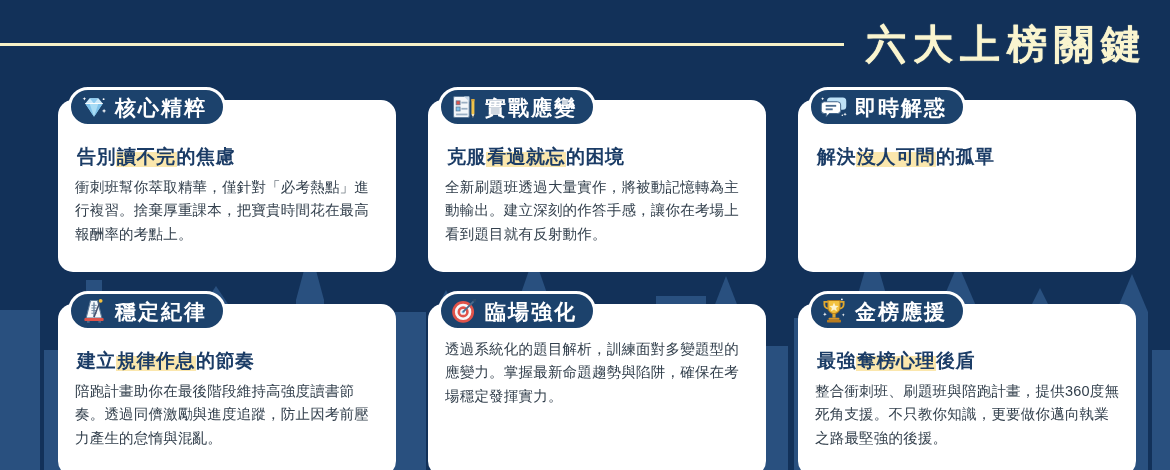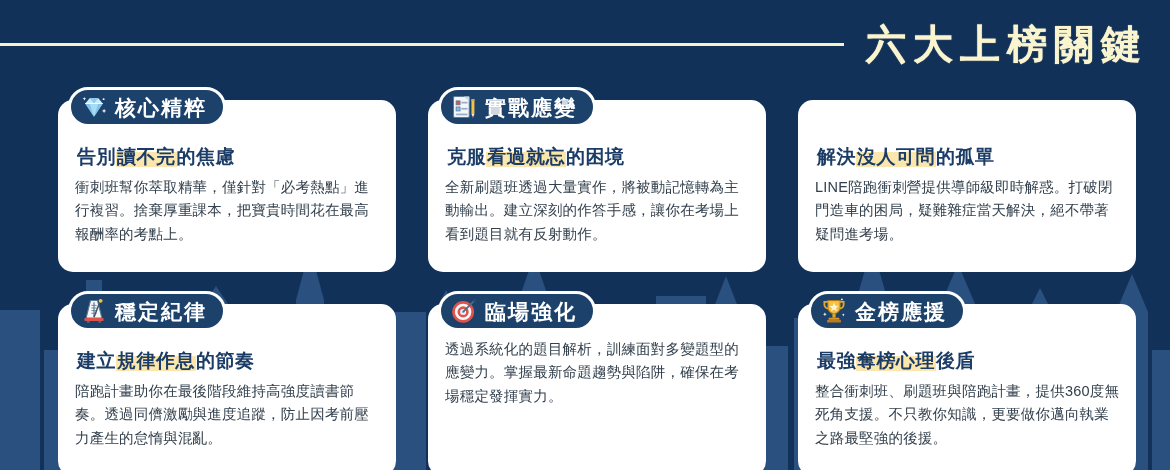--- a/index.html
+++ b/index.html
@@ -219,22 +219,35 @@
         <polygon points="25.4,26.4 27,26.4 26.2,28.5" fill="#42506b"></polygon>
         <rect x="24.5" y="7" width="3.4" height="2.4" fill="#dba73a"></rect>
       </svg>
       <span class="badge-label">實戰應變</span>
     </div>
     <div class="card-heading"><span>克服</span><span class="hl">看過就忘</span><span>的困境</span></div>
     <div class="card-body">全新刷題班透過大量實作，將被動記憶轉為主動輸出。建立深刻的作答手感，讓你在考場上看到題目就有反射動作。</div>
   </div>
 
   <div class="card">
+    <div class="badge">
+      <svg class="badge-icon" viewBox="0 0 32 32">
+        <path d="M12 5 h14 a4 4 0 0 1 4 4 v6 a4 4 0 0 1 -4 4 h-2 l-1 3 -2-3 h-9 a4 4 0 0 1 -4 -4 v-6 a4 4 0 0 1 4 -4 z" fill="#bfe2f7"></path>
+        <path d="M5 10 h15 a3.6 3.6 0 0 1 3.6 3.6 v6.3 a3.6 3.6 0 0 1 -3.6 3.6 h-9.5 l-3.6 3.8 .3-3.8 h-2.2 a3.6 3.6 0 0 1 -3.6 -3.6 v-6.3 a3.6 3.6 0 0 1 3.6 -3.6 z" fill="#ffffff" stroke="#3a5f84" stroke-width="1.1"></path>
+        <rect x="6.5" y="13.6" width="12" height="2.1" fill="#4b6b8d"></rect>
+        <rect x="6.5" y="17.6" width="8" height="2.1" fill="#4b6b8d"></rect>
+        <g fill="#ffffff">
+          <path d="M28.6 22.4 l.55 1.45 1.45.55 -1.45.55 -.55 1.45 -.55-1.45 -1.45-.55 1.45-.55z"></path>
+          <path d="M3 4.8 l.5 1.3 1.3.5 -1.3.5 -.5 1.3 -.5-1.3 -1.3-.5 1.3-.5z"></path>
+          <circle cx="25.5" cy="25.5" r="0.9"></circle>
+        </g>
+      </svg>
+      <span class="badge-label">即時解惑</span>
+    </div>
     <div class="card-heading"><span>解決</span><span class="hl">沒人可問</span><span>的孤單</span></div>
-    <div class="card-body">LINE陪跑衝刺營提供導師級即時解惑。打破閉門造車的困局，疑難雜症當天解決，絕不帶著疑問進考場。</div>
   </div>
 
   <div class="card">
     <div class="badge">
       <svg class="badge-icon" viewBox="0 0 32 32">
         <polygon points="12,4 20,4 25,24 7,24" fill="#f6f8fa" stroke="#5b7896" stroke-width="1.2"></polygon>
         <rect x="15.2" y="6" width="1.6" height="17" fill="#6e87a0"></rect>
         <g fill="#6e87a0">
           <rect x="13" y="9" width="6" height="1.1"></rect>
           <rect x="13" y="12" width="6" height="1.1"></rect>

